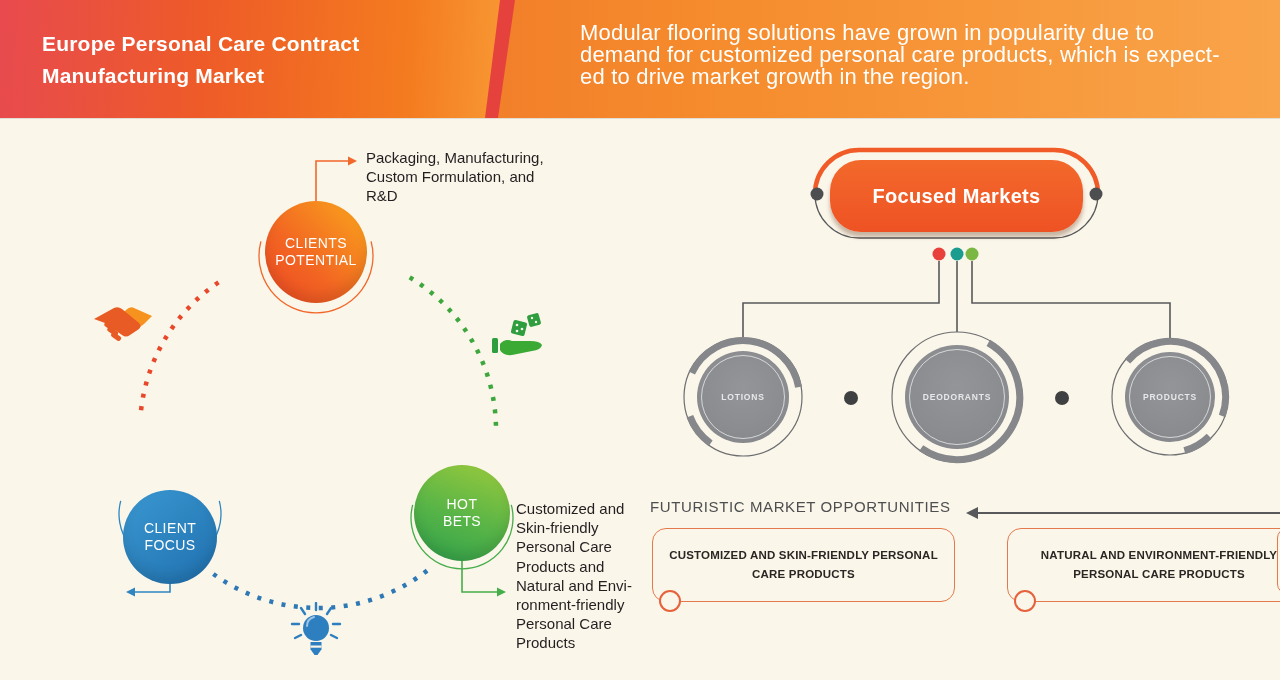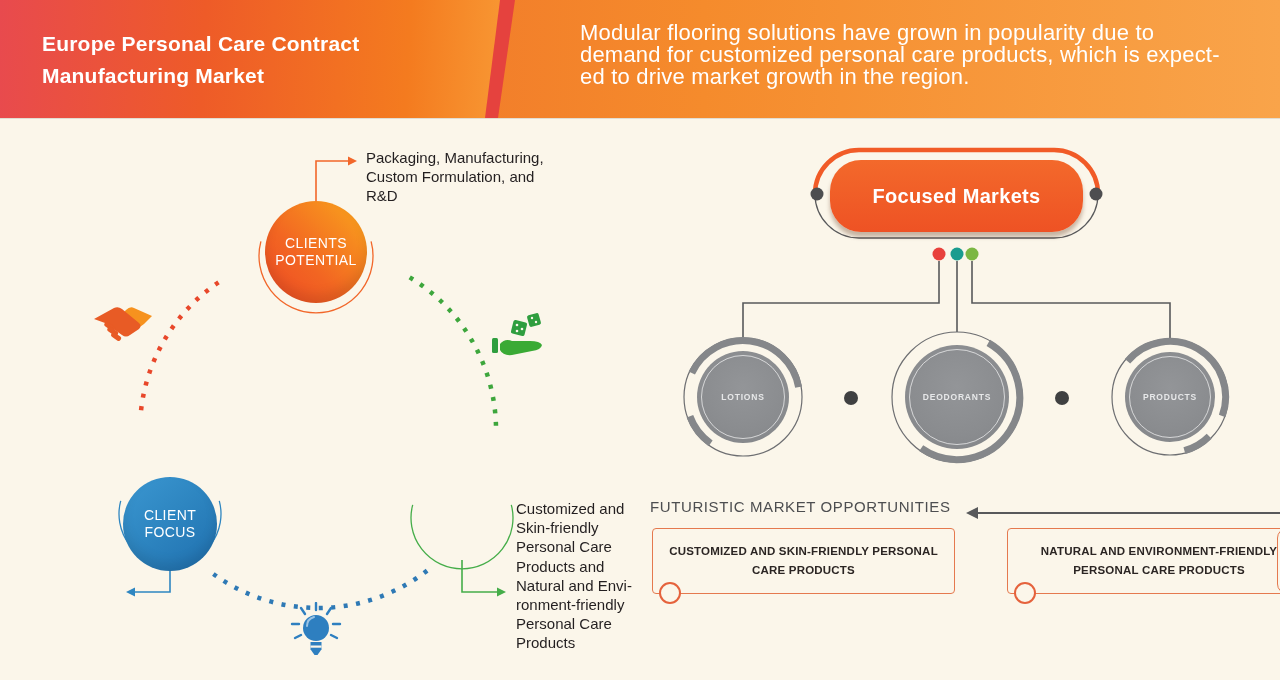--- a/index.html
+++ b/index.html
@@ -34,21 +34,21 @@
     color:#ffffff;font-size:22px;font-weight:normal;line-height:22px;letter-spacing:.2px;
   }
   
   .cycle-circle{
     position:absolute;border-radius:50%;display:flex;align-items:center;justify-content:center;
     color:#fff;text-align:center;font-weight:500;font-size:14px;line-height:17px;letter-spacing:.4px;
     box-shadow:inset 0 -8px 12px rgba(0,0,0,.10);
   }
   .cp{left:265px;top:201px;width:102px;height:102px;
       background:linear-gradient(225deg,#f9a11d 5%,#f26522 60%,#ee4a25 100%);}
-  .cf{left:123px;top:477px;width:94px;height:94px;
+  .cf{left:123px;top:490px;width:94px;height:94px;
       background:linear-gradient(140deg,#3b97d1 0%,#2e86c1 45%,#1f6fae 100%);}
   .hb{left:414px;top:465px;width:96px;height:96px;
       background:linear-gradient(200deg,#9bca3c 0%,#57b447 55%,#2fa14b 100%);}
   .annotation{
     color:#231f20;font-size:15px;line-height:19.2px;font-weight:normal;
   }
   
   .pill{
     position:absolute;left:830px;top:160px;width:253px;height:72px;border-radius:31px;
     background:linear-gradient(180deg,#f3692b,#ee5224);
@@ -68,21 +68,21 @@
   }
   .disc-lotions{left:697px;top:351px;width:92px;height:92px;}
   .disc-deodorants{left:905px;top:345px;width:104px;height:104px;}
   .disc-powders{left:1125px;top:352px;width:90px;height:90px;}
   
   .opp-heading{
     position:absolute;left:650px;top:498px;
     color:#4d4e50;font-size:15px;font-weight:500;letter-spacing:.6px;
   }
   .opp-box{
-    position:absolute;top:528px;height:66px;border:1.5px solid #e5794e;border-radius:4px;
+    position:absolute;top:528px;height:74px;border:1.5px solid #e5794e;border-radius:14px;
     display:flex;align-items:center;justify-content:center;text-align:center;
     color:#2b2523;font-size:11.5px;font-weight:600;line-height:19px;letter-spacing:.2px;
     box-sizing:border-box;
   }
   .opp-box1{left:652px;width:303px;}
   .opp-box2{left:1007px;width:304px;}
   .opp-box-partial{left:1277px;top:528px;width:20px;height:66px;
     border:1.5px solid #e5794e;border-radius:14px;box-sizing:border-box;position:absolute;}
   .opp-dot{
     position:absolute;left:6px;bottom:-11px;width:18px;height:18px;border-radius:50%;
@@ -159,20 +159,23 @@
       <path stroke="#58595b" stroke-width="2" fill="none" d="M 978,513 H 1280"></path>
       <polygon fill="#58595b" points="978,507 966,513 978,519"></polygon>
     </g>
   </svg>
 
   <div class="cycle-circle cp">
     <span>CLIENTS<br>POTENTIAL</span>
   </div>
   <div class="cycle-circle cf">
     <span>CLIENT<br>FOCUS</span>
+  </div>
+  <div class="cycle-circle hb">
+    <span>HOT<br>BETS</span>
   </div>
 
   <div class="abs annotation" style="left:366px;top:148px;width:210px;">Packaging, Manufacturing,<br>Custom Formulation, and<br>R&amp;D</div>
   <div class="abs annotation" style="left:516px;top:499px;width:140px;">Customized and<br>Skin-friendly<br>Personal Care<br>Products and<br>Natural and Envi-<br>ronment-friendly<br>Personal Care<br>Products</div>
 
   <svg class="abs" style="left:92px;top:302px;" width="62" height="44" viewBox="0 0 62 44">
     <path d="M60,14 L42,6 Q38,4 34,8 L22,20 Q19,23 22,26 L30,32 Q34,35 38,32 L52,22 Z" fill="#f6921e"></path>
     <path d="M2,17 L22,6 Q26,4 30,7 L47,21 Q50,24 47,27 L38,33 Q34,36 30,33 L13,21 Z" fill="#e85b25"></path>
     <g fill="#e85b25">
       <rect x="12" y="22" width="12" height="5" rx="2.5" transform="rotate(35 18 24)"></rect>

